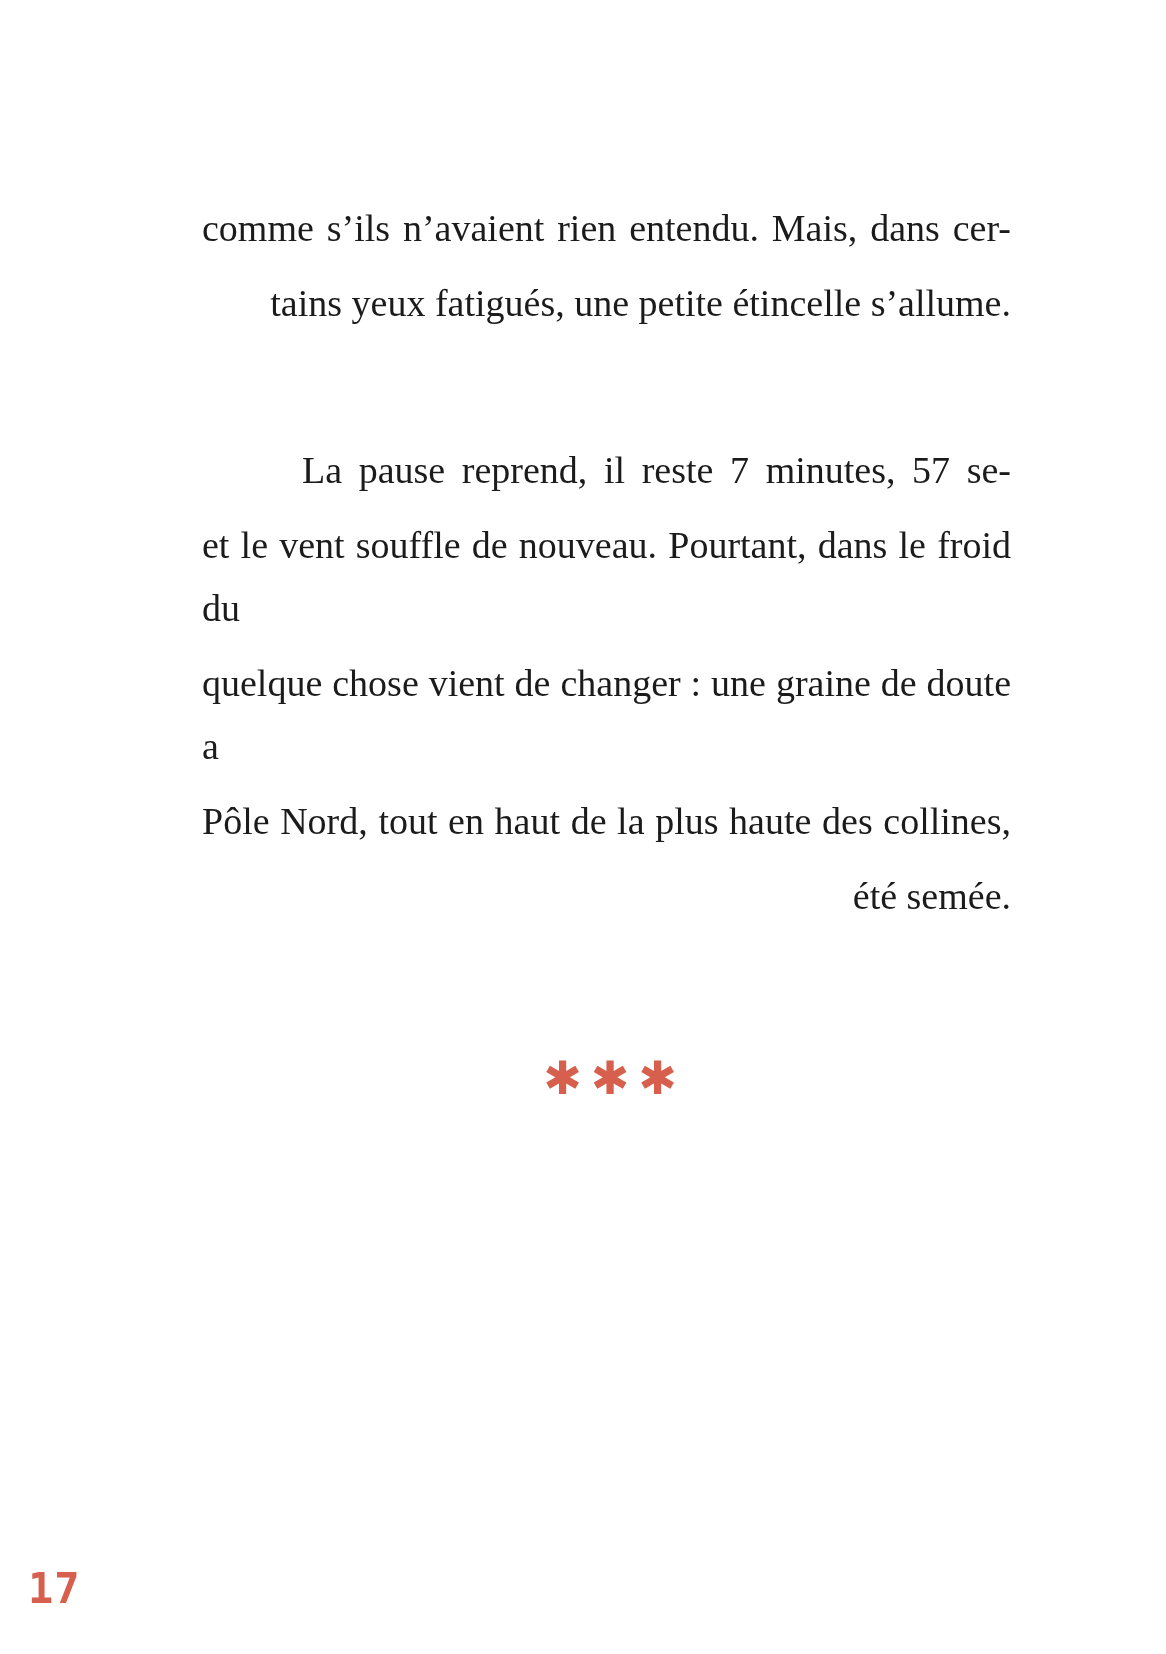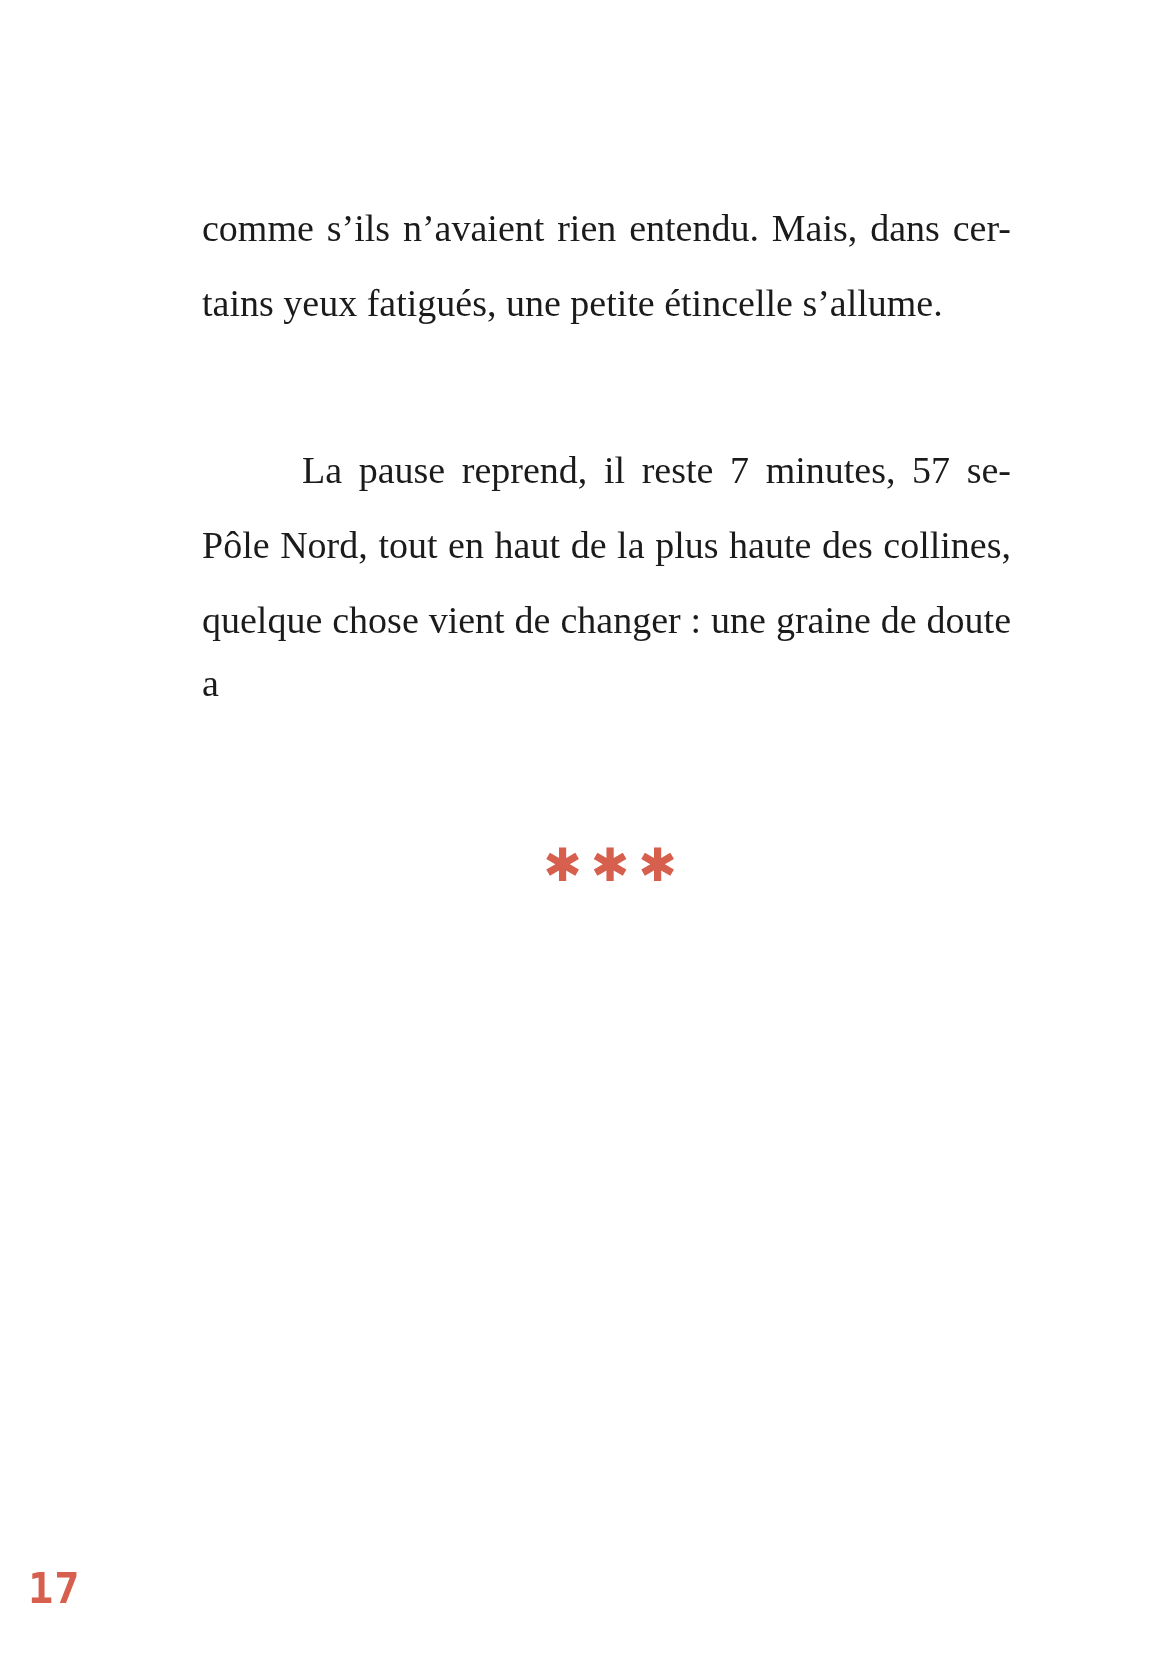--- a/index.html
+++ b/index.html
@@ -19,21 +19,21 @@
   }
   .text-block {
     position: absolute;
     left: 158px;
     top: 153px;
     width: 849px;
     font-size: 38px;
     line-height: 63px;
     color: var(--ink);
   }
-  .line { display: block; text-align: left; }
+  .line { display: block; text-align: right; }
   .line.just {
     text-align: justify;
     text-align-last: justify;
   }
   .line.indent { text-indent: 100px; }
   .para2 { margin-top: 80px; font-family: Liberation Serif, serif; }
   .divider {
     margin-top: 103px;
     text-align: center;
     font-family: "DejaVu Sans", sans-serif;
@@ -65,22 +65,24 @@
 
   <div class="text-block">
 
     <div class="para para1">
       <span class="line just">comme s’ils n’avaient rien entendu. Mais, dans cer-</span>
       <span class="line">tains yeux fatigués, une petite étincelle s’allume.</span>
     </div>
 
     <div class="para para2">
       <span class="line just indent">La pause reprend, il reste 7 minutes, 57 se-</span>
+      <span class="line just">et le vent souffle de nouveau. Pourtant, dans le froid du</span>
+      <span class="line just">quelque chose vient de changer : une graine de doute a</span>
       <span class="line just">Pôle Nord, tout en haut de la plus haute des collines,</span>
-      <span class="line just">quelque chose vient de changer : une graine de doute a</span>
+      <span class="line">été semée.</span>
     </div>
 
     <div class="divider">
       <span class="asterisk">✱</span><span class="asterisk">✱</span><span class="asterisk">✱</span>
     </div>
 
   </div>
 
   <div class="page-number">17</div>
 

